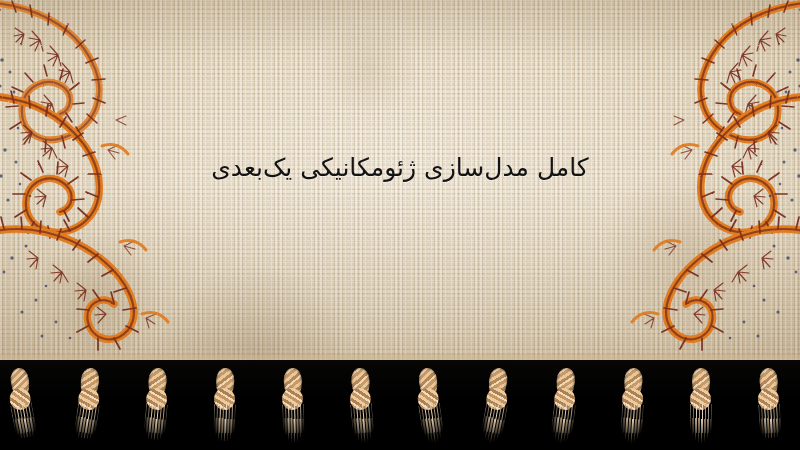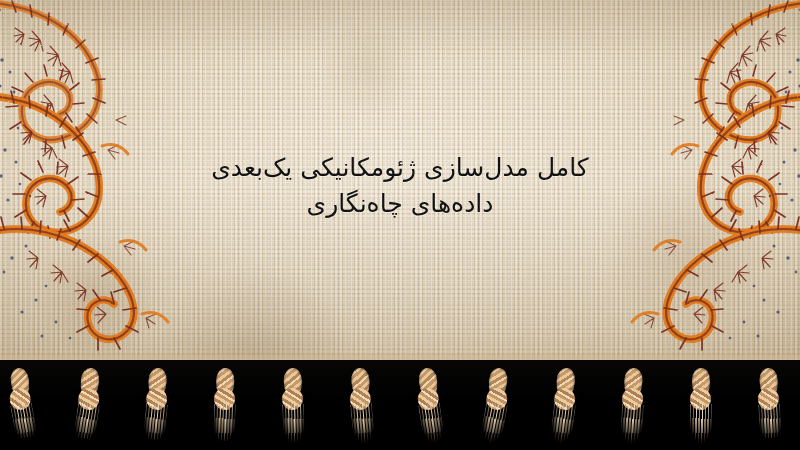--- a/index.html
+++ b/index.html
@@ -409,16 +409,15 @@
           <path d="M106,146 C 116,142 126,146 132,154"></path>
           <path d="M124,242 C 134,238 144,242 150,250"></path>
           <path d="M146,314 C 156,310 166,314 172,322"></path>
         </g>
       </g>
     </svg>
   </div>
 
   <div class="title-block">
     <div class="title-line">کامل مدل‌سازی ژئومکانیکی یک‌بعدی</div>
-    <div class="title-line">داده‌های چاه‌نگاری</div>
   </div>
 
 </div>
 
 </body></html>

